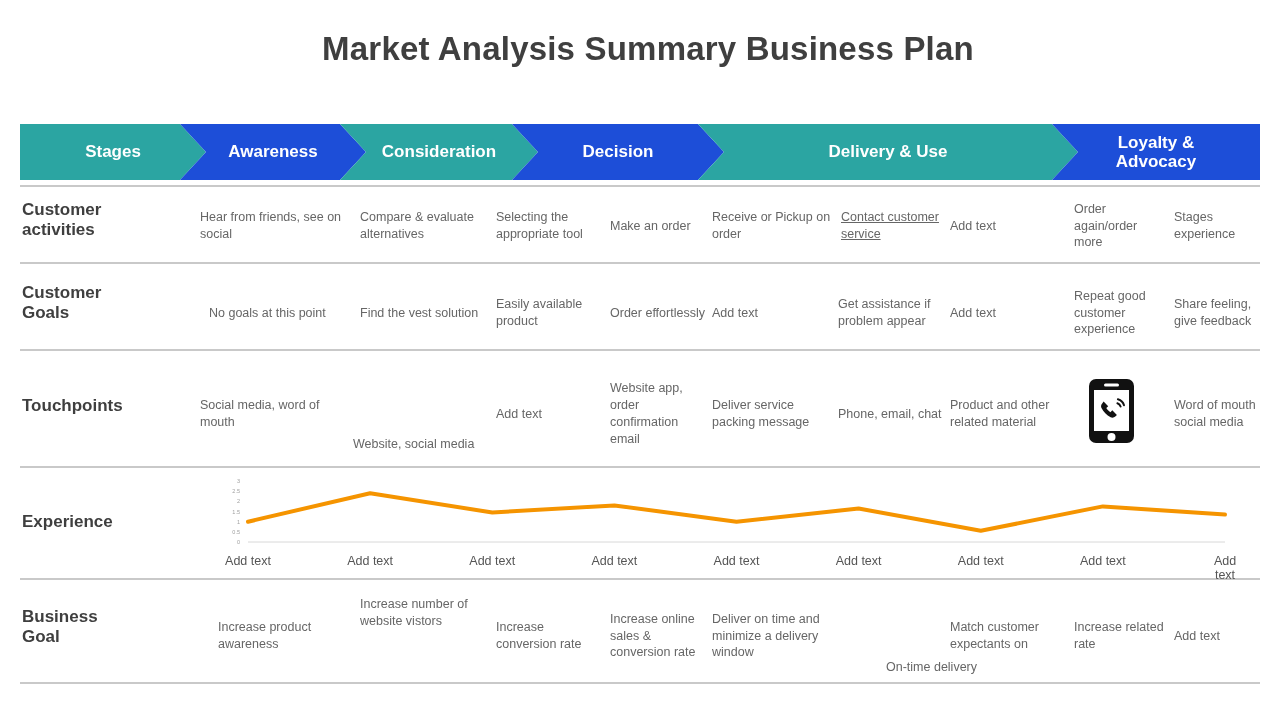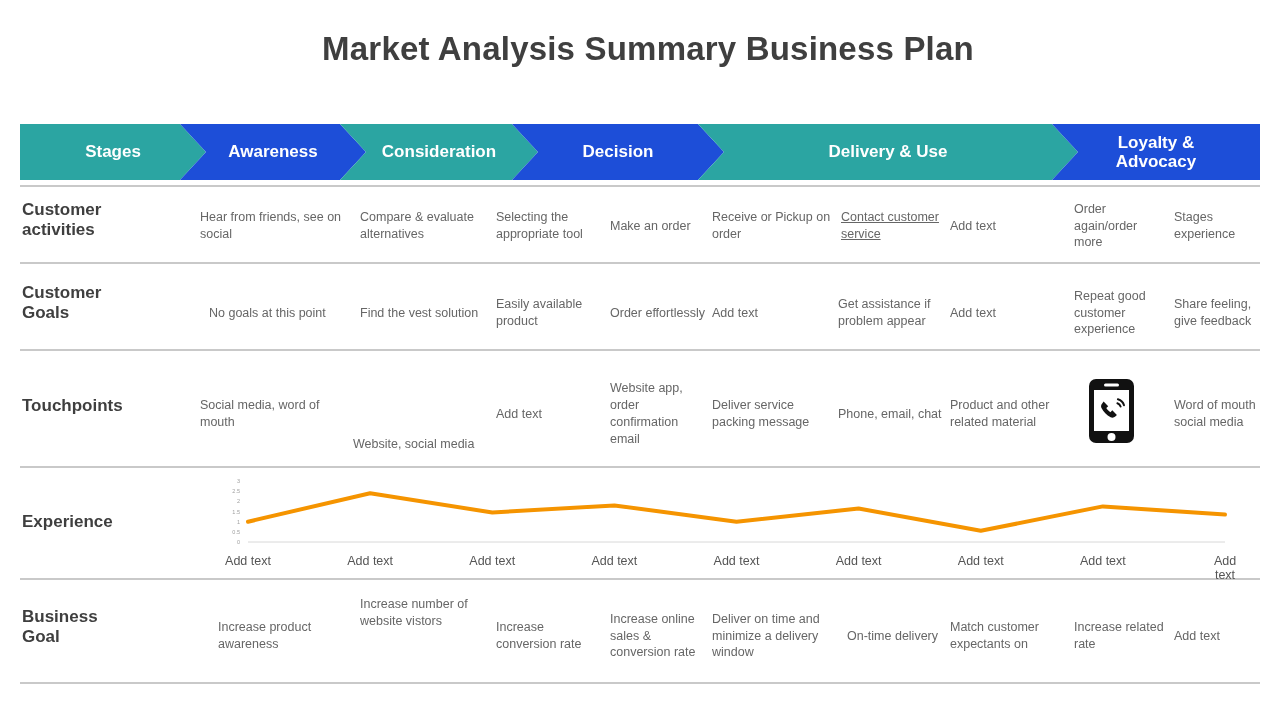--- a/index.html
+++ b/index.html
@@ -192,21 +192,21 @@
       </div>
       <div class="cell" style="left: 496px; width: 106px; top: 596px; height: 80px; display: flex; align-items: center;">
         <span>Increase conversion rate</span>
       </div>
       <div class="cell" style="left: 610px; width: 96px; top: 596px; height: 80px; display: flex; align-items: center;">
         <span>Increase online sales &amp; conversion rate</span>
       </div>
       <div class="cell" style="left: 712px; width: 120px; top: 596px; height: 80px; display: flex; align-items: center;">
         <span>Deliver on time and minimize a delivery window</span>
       </div>
-      <div class="cell" style="left: 847px; width: 106px; top: 596px; height: 80px; display: flex; align-items: center;">
+      <div class="cell" style="left: 886px; width: 106px; top: 596px; height: 80px; display: flex; align-items: flex-end;">
         <span>On-time delivery</span>
       </div>
       <div class="cell" style="left: 950px; width: 116px; top: 596px; height: 80px; display: flex; align-items: center;">
         <span>Match customer expectants on</span>
       </div>
       <div class="cell" style="left: 1074px; width: 92px; top: 596px; height: 80px; display: flex; align-items: center;">
         <span>Increase related rate</span>
       </div>
       <div class="cell" style="left: 1174px; width: 84px; top: 596px; height: 80px; display: flex; align-items: center;">
         <span>Add text</span>

